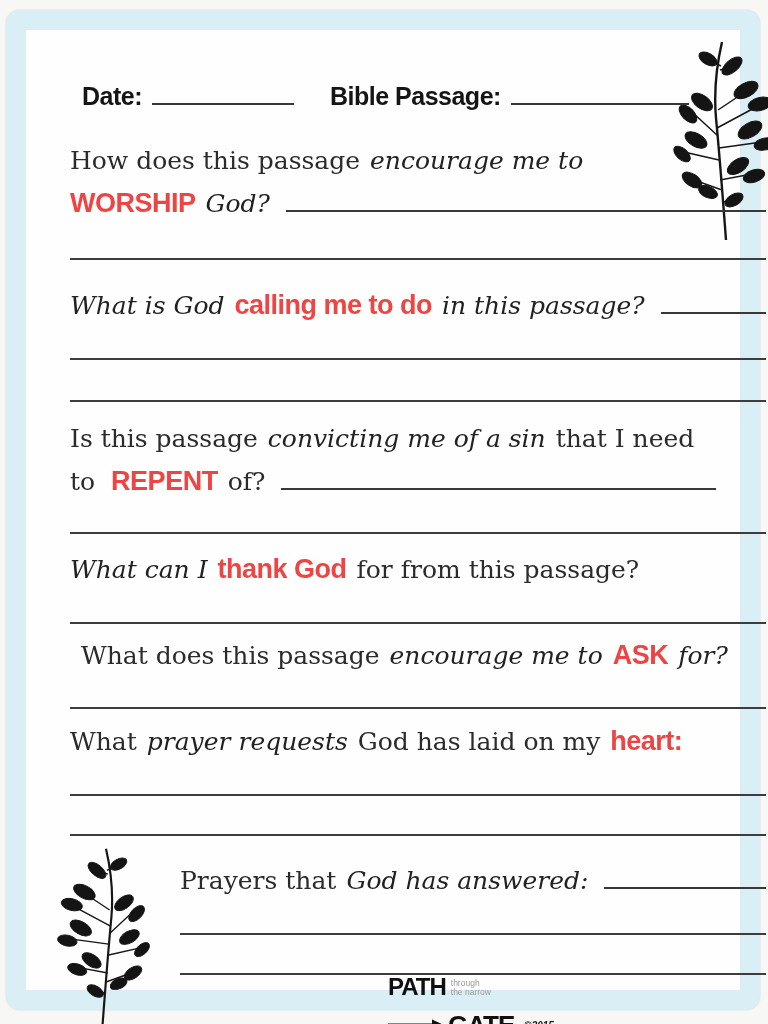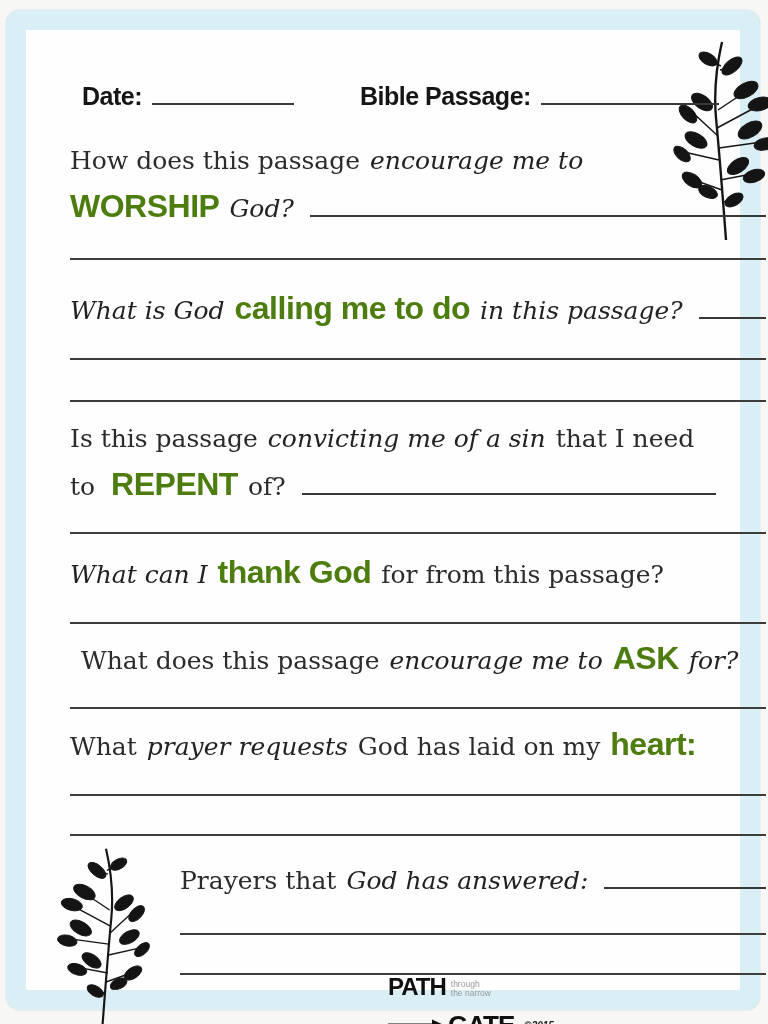--- a/index.html
+++ b/index.html
@@ -15,40 +15,40 @@
     border-radius:14px;
     box-shadow:0 0 2px rgba(0,0,0,.15);
   }
   .content{
     position:absolute;left:26px;top:30px;width:718px;height:960px;
     color:#262626;
   }
   
   .t-serif{font-family:"DejaVu Serif", serif;font-weight:400;font-size:25px;color:#2b2b2b;}
   .t-script{font-family:"DejaVu Serif", serif;font-style:italic;font-size:25px;color:#222;}
-  .t-bold{font-family:"Liberation Sans", sans-serif;font-weight:700;font-size:32px;letter-spacing:-.5px;color:#4d7c0f;}
+  .t-bold{font-family:"Liberation Sans", sans-serif;font-weight:700;font-size:27px;letter-spacing:-.5px;color:#ef4444;}
   .row{
     position:absolute;display:flex;align-items:baseline;column-gap:10px;white-space:nowrap;
   }
   .rule{
     position:absolute;height:0;border-top:2px solid #3d3d3d;
   }
   .blank{
     display:inline-block;border-bottom:2px solid #383838;height:1em;
   }
   .blank.grow{flex:1;margin-left:6px;}
   
   .hdr-label{font-family:"Liberation Sans", sans-serif;font-weight:700;font-size:25px;letter-spacing:-.5px;color:#151515;}
   
   .branch{position:absolute;}
   .branch-tr{right:-14px;top:-20px;width:124px;height:200px;}
   .branch-bl{left:0px;top:778px;width:108px;height:198px;transform:scaleX(-1);}
   
   .logo{position:absolute;left:336px;top:916px;}
-  .logo-row{display:flex;align-items:center;column-gap:5px;}
+  .logo-row{display:flex;align-items:flex-start;column-gap:5px;}
   .logo-path{font-family:"Liberation Sans", sans-serif;font-weight:700;font-size:24px;letter-spacing:-1px;color:#101010;line-height:22px;}
   .logo-gate{font-family:"Liberation Sans", sans-serif;font-weight:700;font-size:26px;letter-spacing:-1px;color:#101010;line-height:24px;}
   .logo-tagline{font-family:"Liberation Sans", sans-serif;font-size:8.5px;line-height:9px;color:#9a9a9a;padding-top:3px;}
   .logo-row2{display:flex;align-items:center;column-gap:4px;margin-top:15px;}
   .logo-copy{font-family:"Liberation Sans", sans-serif;font-weight:700;font-size:10px;color:#1b1b1b;margin-left:6px;font-style:italic;}
 </style>
 </head>
 <body>
 
 <div class="sheet">
@@ -76,21 +76,21 @@
       </g>
     </svg>
 
     <svg class="branch branch-bl" viewBox="0 0 120 200">
       <use href="#branch-art"></use>
     </svg>
 
     <div class="row" style="left:30px;top:22px;width:660px;">
       <span class="hdr-label">Date:</span>
       <span class="blank" style="width:142px;"></span>
-      <span class="hdr-label" style="margin-left:56px;">Bible Passage:</span>
+      <span class="hdr-label" style="margin-left:26px;">Bible Passage:</span>
       <span class="blank" style="width:178px;"></span>
     </div>
 
     <div class="row" style="left:18px;top:86px;">
       <span class="t-serif">How does this passage</span>
       <span class="t-script">encourage me to</span>
     </div>
     <div class="row" style="left:18px;top:128px;width:696px;">
       <span class="t-bold">WORSHIP</span>
       <span class="t-script">God?</span>

